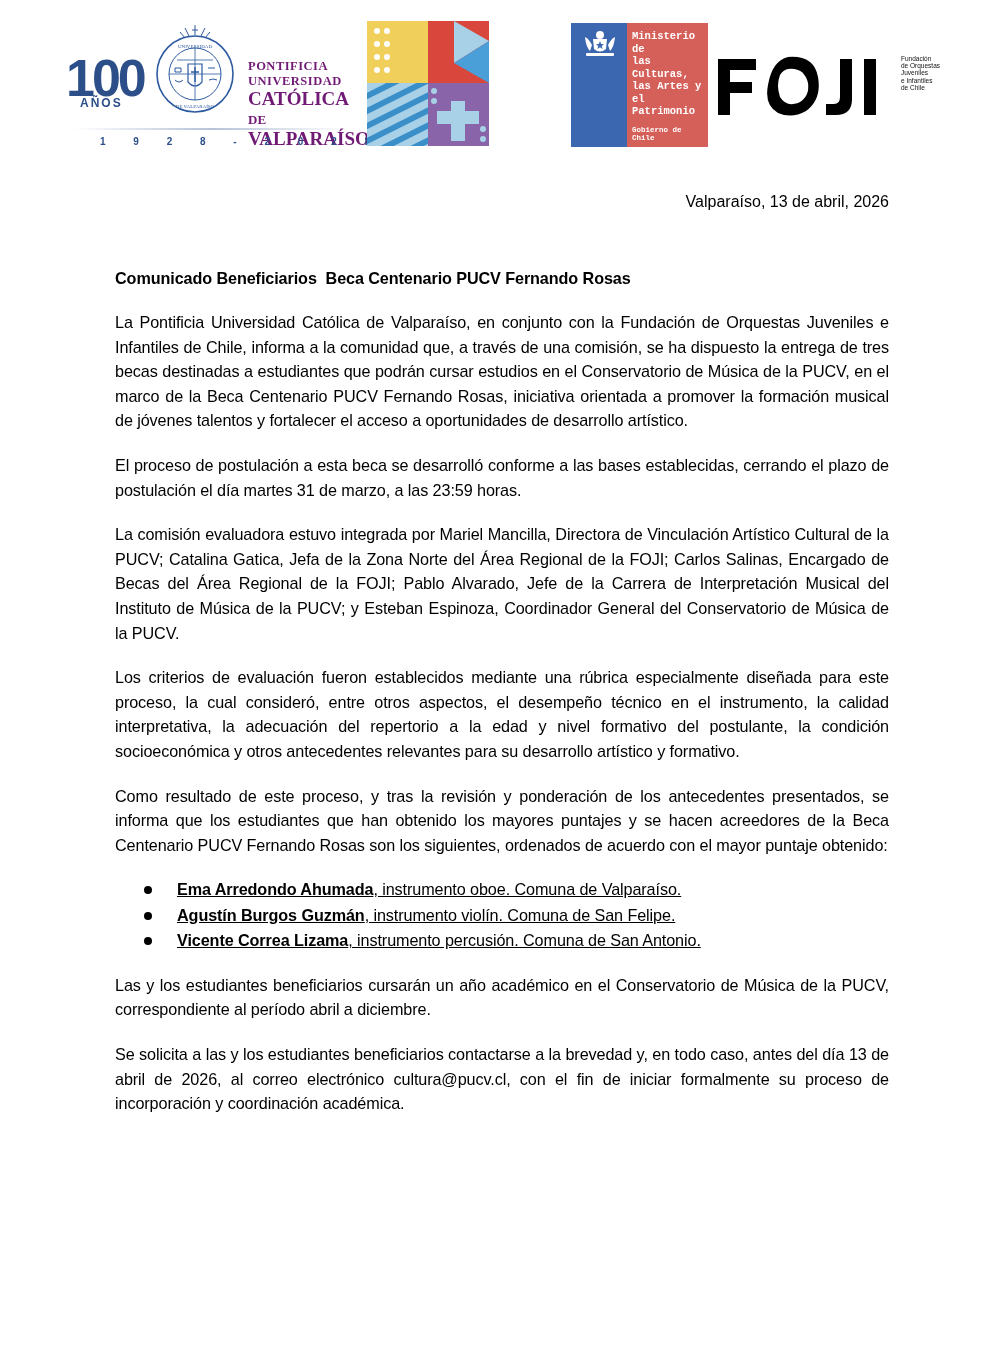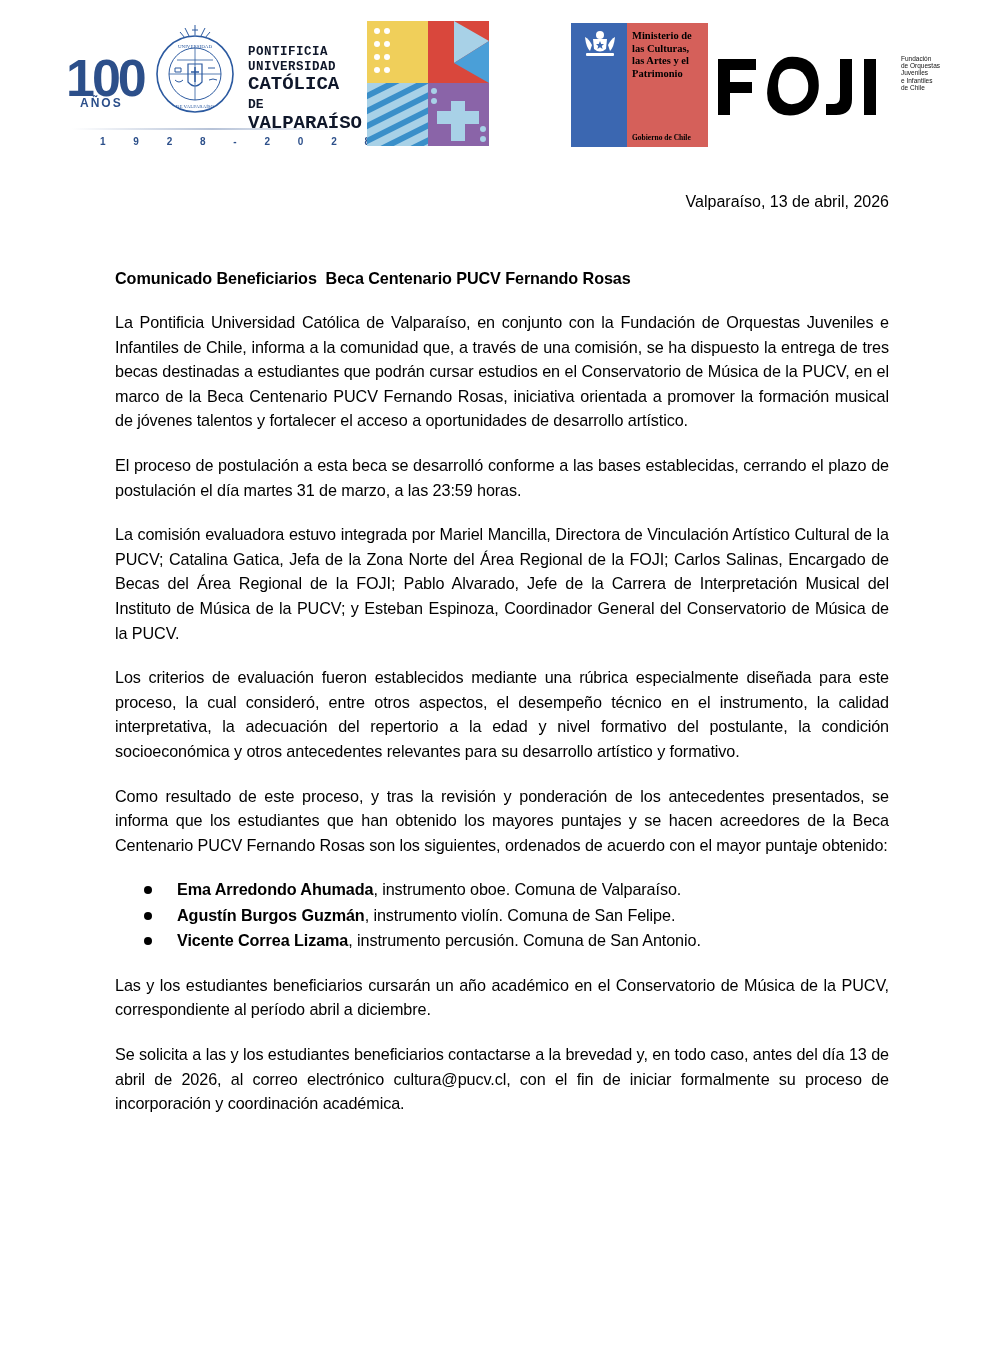--- a/index.html
+++ b/index.html
@@ -57,23 +57,23 @@
     .seal {
       position: absolute;
       left: 85px;
       top: 4px;
       width: 96px;
       height: 96px;
     }
     .pucv-name {
       position: absolute;
       left: 186px;
-      top: 28px;
-      color: #0f172a;
-      font-family: Liberation Mono, monospace;
+      top: 42px;
+      color: #701a75;
+      font-family: Liberation Serif, serif;
       line-height: 1;
     }
     .pucv-name .l1, .pucv-name .l2 {
       font-size: 12.5px;
       font-weight: bold;
       letter-spacing: 0.5px;
       display: block;
       margin-bottom: 2px;
     }
     .pucv-name .l3, .pucv-name .l4 {
@@ -125,22 +125,22 @@
       width: 56px;
       height: 100%;
       background: #3b67b1;
       position: relative;
     }
     .mincultura-logo .red {
       flex: 1;
       height: 100%;
       background: #d5605a;
       position: relative;
-      color: #000000;
-      font-family: Liberation Serif, serif;
+      color: #ffffff;
+      font-family: Liberation Mono, monospace;
       font-weight: bold;
       padding-left: 37px;
     }
     .mincultura-logo .red .mtxt {
       position: absolute;
       left: 5px;
       top: 7px;
       font-size: 10.5px;
       line-height: 12.5px;
       width: 78px;
@@ -211,20 +211,21 @@
       white-space: pre;
     }
     .para {
       margin: 0 0 20px 0;
       text-align: justify;
     }
     .bullets {
       list-style: none;
       margin: 16px 0 19px 0;
       padding: 0;
+      text-decoration: underline;
     }
     .bullets li {
       position: relative;
       padding-left: 62px;
       line-height: 25.5px;
     }
     .bullets li .dot {
       position: absolute;
       left: 29px;
       top: 9px;

